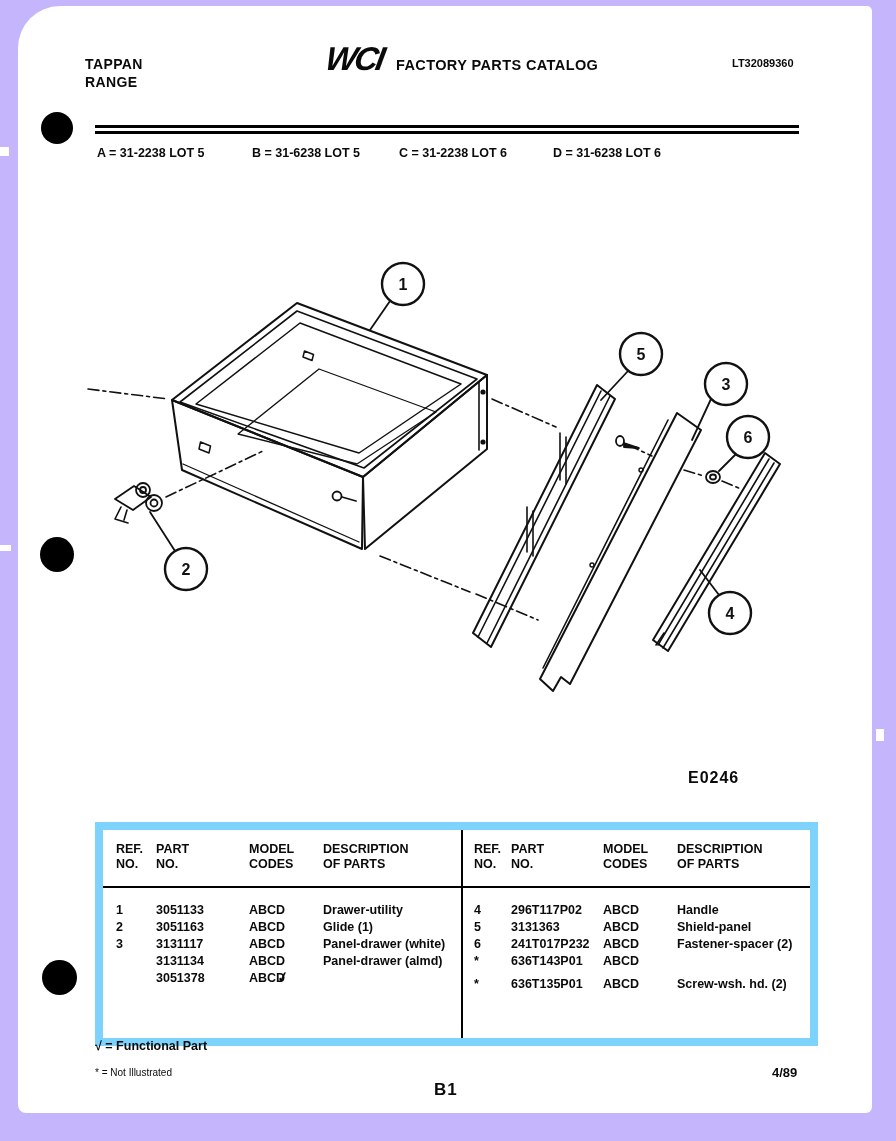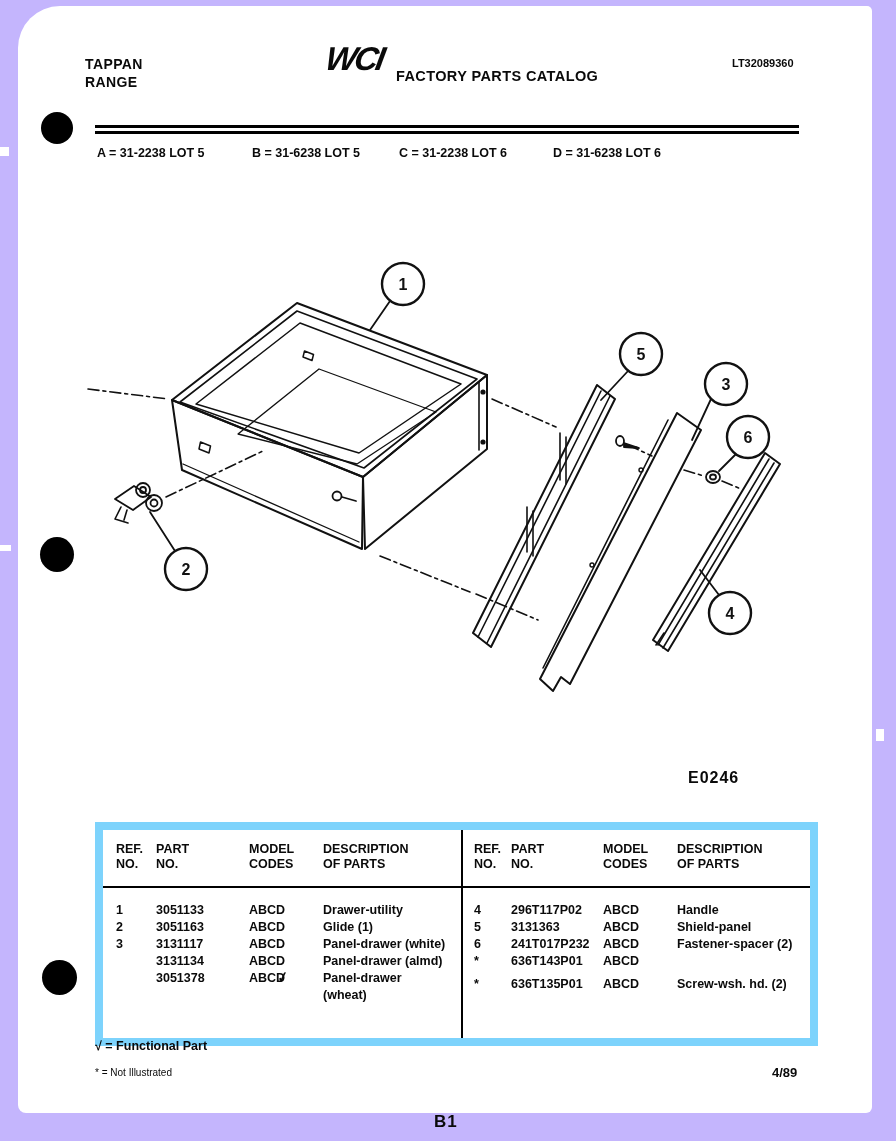--- a/index.html
+++ b/index.html
@@ -16,21 +16,21 @@
   #hole-bot{left:42px;top:960px;width:35px;height:35px;}
   
   .notch{position:absolute;background:#fff;}
   #notch-1{left:0;top:147px;width:9px;height:9px;}
   #notch-2{left:0;top:545px;width:11px;height:6px;}
   #notch-3{left:876px;top:729px;width:8px;height:12px;}
   
   #brand{left:85px;top:55px;font-size:14px;font-weight:bold;line-height:18px;letter-spacing:.4px;}
   #logo-wci{left:326px;top:40px;font-size:33px;font-weight:bold;font-style:italic;
             letter-spacing:-2.5px;transform:skewX(-10deg);}
-  #catalog-title{left:396px;top:57px;font-size:14.5px;font-weight:bold;letter-spacing:.4px;margin-top:11px;}
+  #catalog-title{left:396px;top:57px;font-size:14.5px;font-weight:bold;letter-spacing:.4px;}
   #catalog-number{left:732px;top:57px;font-size:11px;font-weight:bold;}
   .rule{position:absolute;left:95px;width:704px;height:3px;background:#000;}
   #rule-1{top:125px;} #rule-2{top:131px;}
   
   .lot{position:absolute;top:146px;font-size:12.5px;font-weight:bold;white-space:nowrap;}
   #lot-a{left:97px;} #lot-b{left:252px;} #lot-c{left:399px;} #lot-d{left:553px;}
   
   #diagram-svg{position:absolute;left:0;top:0;pointer-events:none;}
   #figure-code{left:688px;top:769px;font-size:16px;font-weight:bold;letter-spacing:1px;}
   
@@ -45,21 +45,21 @@
   .prow{display:flex;}
   .c-ref{width:40px;} .c-ref-r{width:37px;}
   .c-part{width:93px;} .c-part-r{width:92px;}
   .c-codes{width:74px;}
   .c-desc{width:140px;} .c-desc-r{width:132px;}
   .gap-top{margin-top:6px;}
   #hand-check{left:277px;top:969px;font-size:14px;font-weight:bold;transform:rotate(-12deg);}
   
   #note-functional{left:95px;top:1039px;font-size:12.5px;font-weight:bold;}
   #note-illustrated{left:95px;top:1067px;font-size:10px;font-weight:normal;}
-  #page-code{left:434px;top:1112px;font-size:17px;font-weight:bold;letter-spacing:1px;text-align:right;}
+  #page-code{left:434px;top:1080px;font-size:17px;font-weight:bold;letter-spacing:1px;text-align:right;}
   #rev-date{left:772px;top:1065px;font-size:13px;font-weight:bold;}
 </style>
 </head>
 <body>
 
 <div id="screen">
 
   <div id="page-sheet"></div>
 
   <div class="hole" id="hole-top"></div>
@@ -272,24 +272,20 @@
         <div class="c-codes">ABCD</div>
         <div class="c-desc">
           <div>Panel-drawer (almd)</div>
           <div></div>
         </div>
       </div>
       <div class="prow">
         <div class="c-ref"></div>
         <div class="c-part">3051378</div>
         <div class="c-codes">ABCD</div>
-        <div class="c-desc">
-          <div>Panel-drawer</div>
-          <div>(wheat)</div>
-        </div>
       </div>
     </div>
 
     <div class="tbody" id="tbody-right">
       <div class="prow">
         <div class="c-ref-r">4</div>
         <div class="c-part-r">296T117P02</div>
         <div class="c-codes">ABCD</div>
         <div class="c-desc-r">
           <div>Handle</div>

